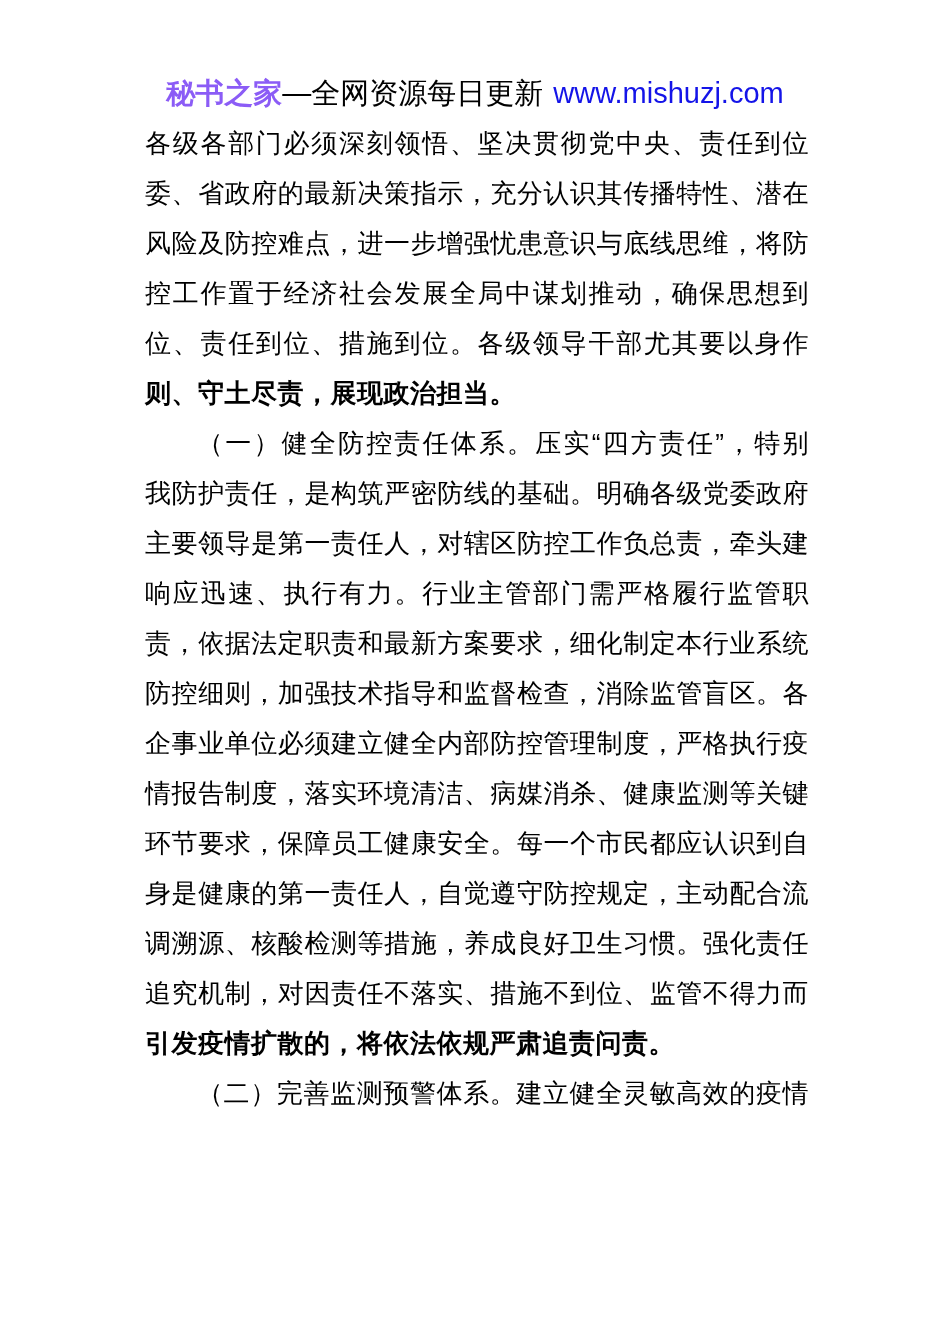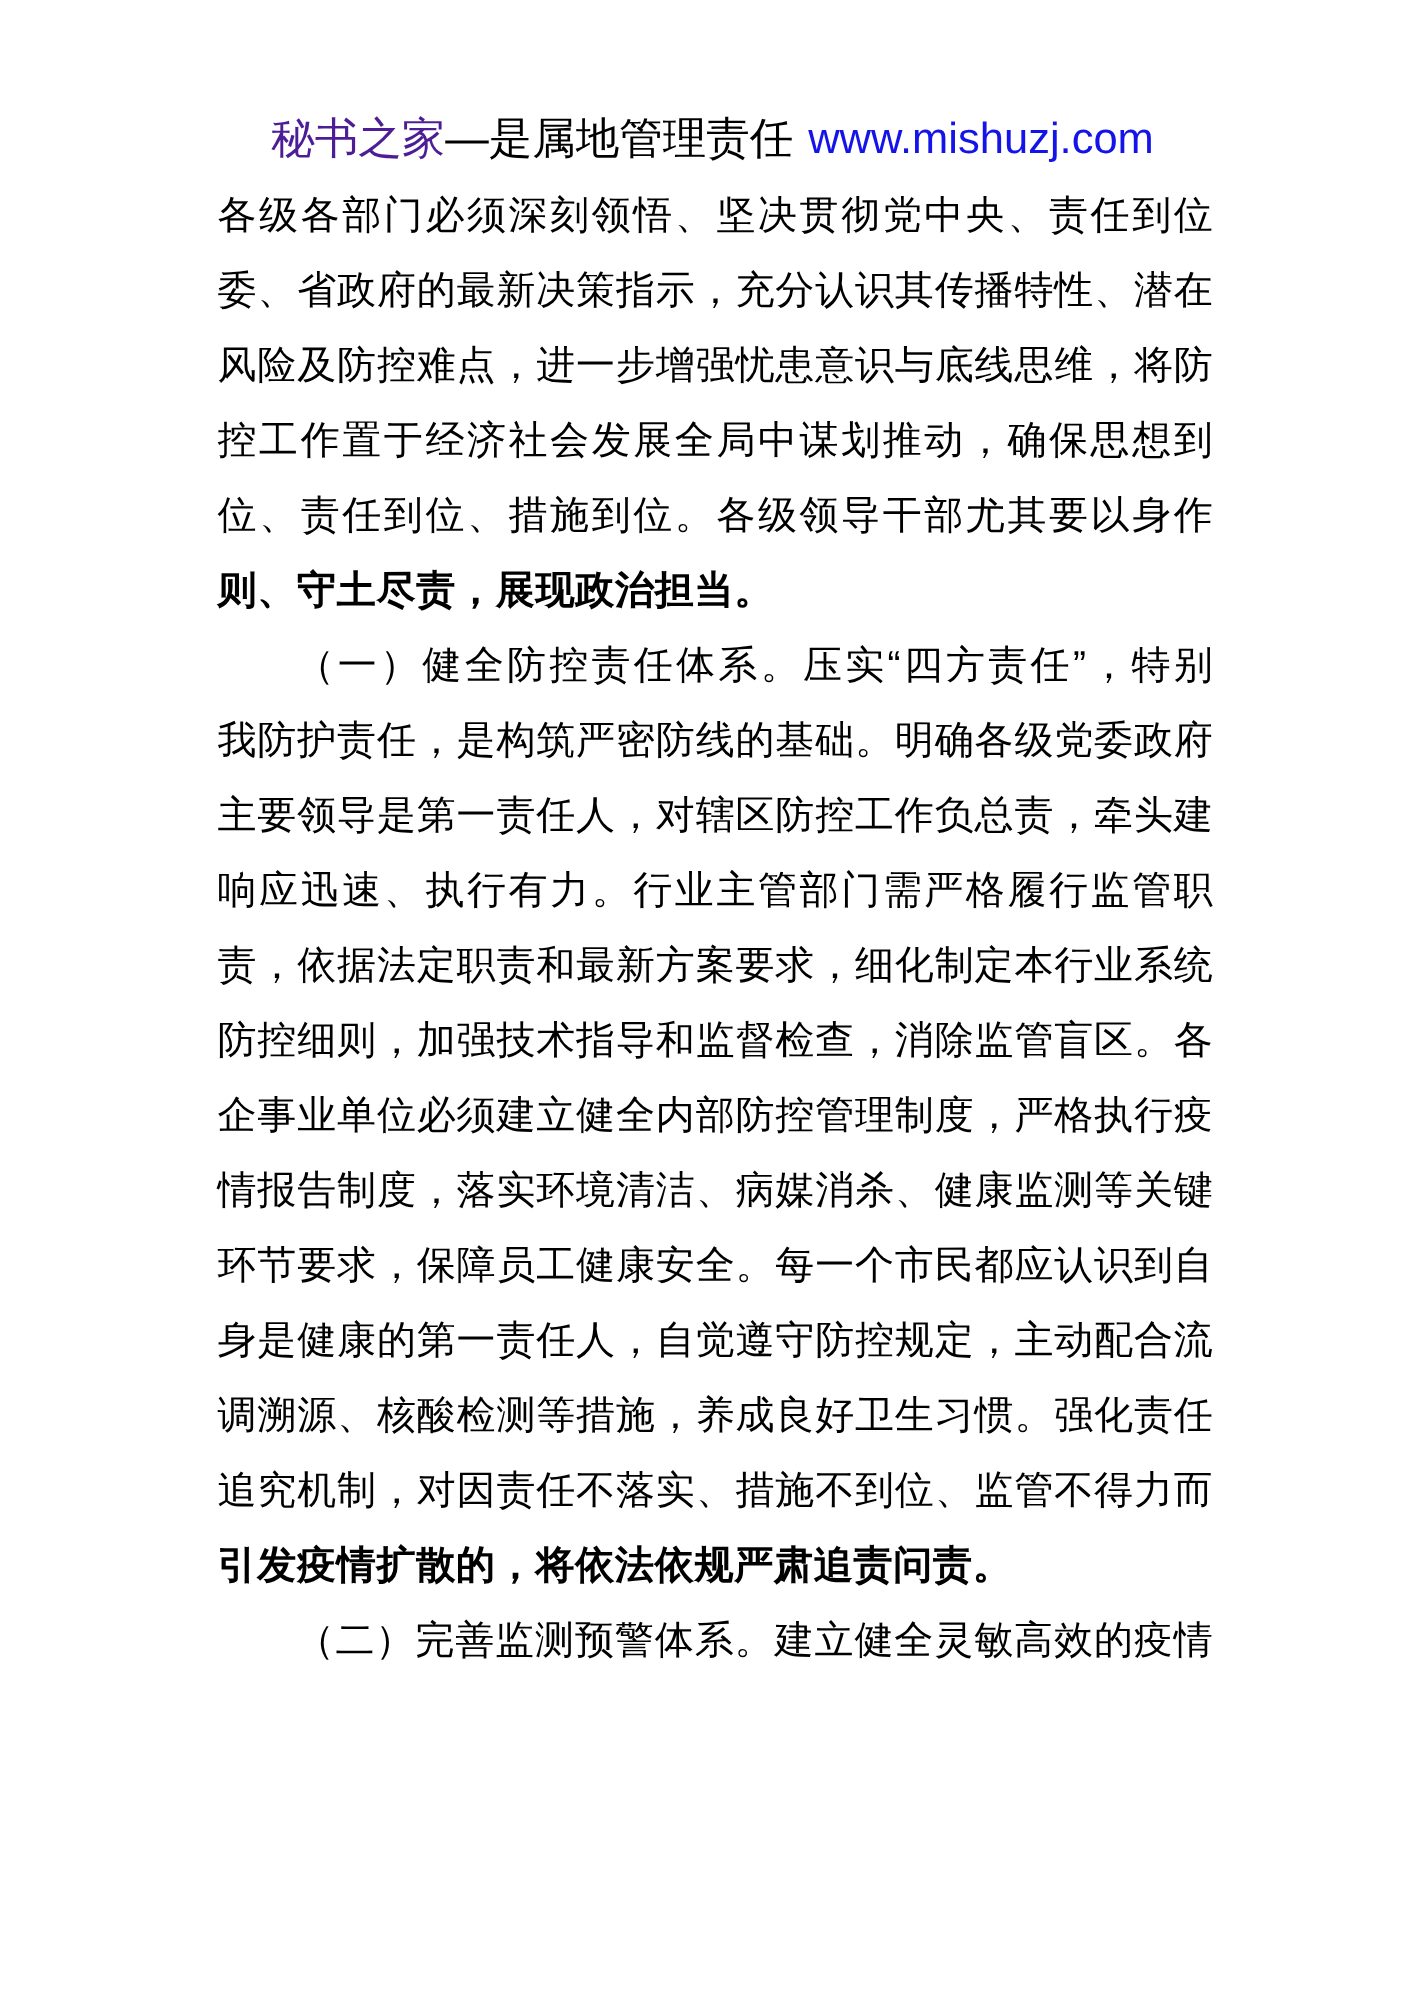--- a/index.html
+++ b/index.html
@@ -20,22 +20,22 @@
     top: 72px;
     left: 0;
     right: 0;
     text-align: center;
     font-size: 29px;
     line-height: 42px;
     color: #000000;
     white-space: nowrap;
   }
   .brand {
-    color: #4c1d95;
-    font-weight: normal;
+    color: #8b5cf6;
+    font-weight: bold;
   }
   .tagline {
     color: #000000;
     font-weight: normal;
   }
   .site-url {
     color: #1414e8;
     text-decoration: none;
     margin-left: 10px;
   }
@@ -62,21 +62,21 @@
     text-align-last: left;
     font-weight: bold;
   }
 </style>
 </head>
 <body>
 
 <div class="page">
 
   <div class="doc-header">
-    <span class="brand">秘书之家</span><span class="tagline">—</span><span class="tagline">是属地管理责任</span><span class="site-url">www.mishuzj.com</span>
+    <span class="brand">秘书之家</span><span class="tagline">—</span><span class="tagline">全网资源每日更新</span><span class="site-url">www.mishuzj.com</span>
   </div>
 
   <div class="content">
     <div class="line">各级各部门必须深刻领悟、坚决贯彻党中央、责任到位</div>
     <div class="line">委、省政府的最新决策指示，充分认识其传播特性、潜在</div>
     <div class="line">风险及防控难点，进一步增强忧患意识与底线思维，将防</div>
     <div class="line">控工作置于经济社会发展全局中谋划推动，确保思想到</div>
     <div class="line">位、责任到位、措施到位。各级领导干部尤其要以身作</div>
     <div class="line end">则、守土尽责，展现政治担当。</div>
     <div class="line indent">（一）健全防控责任体系。压实“四方责任”，特别</div>

